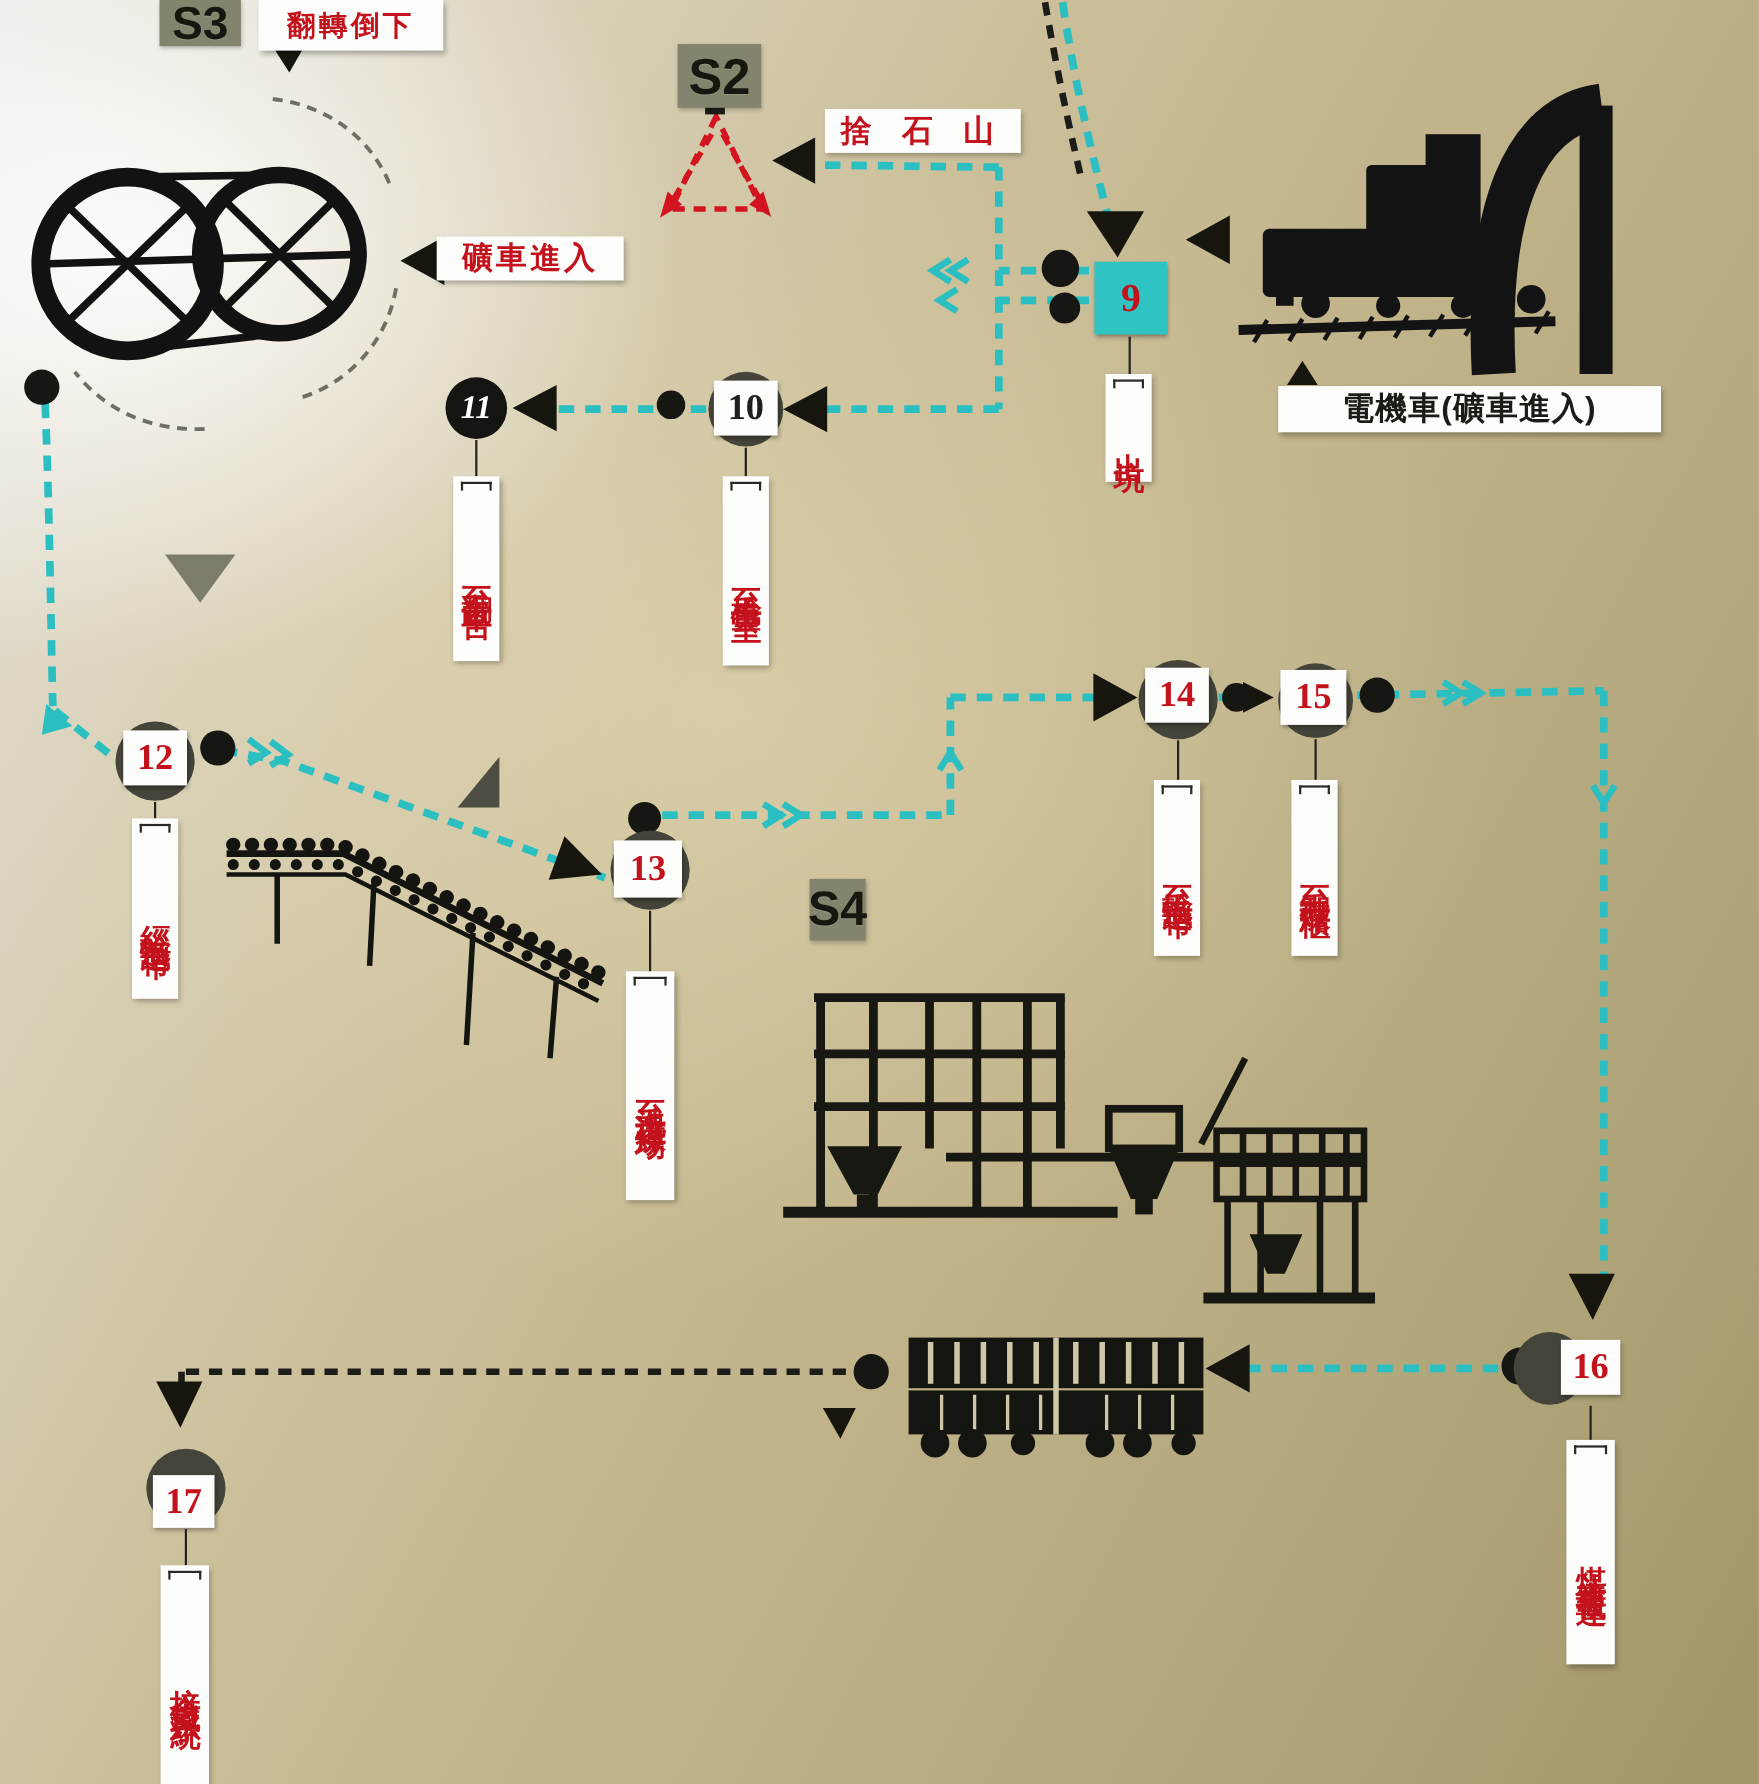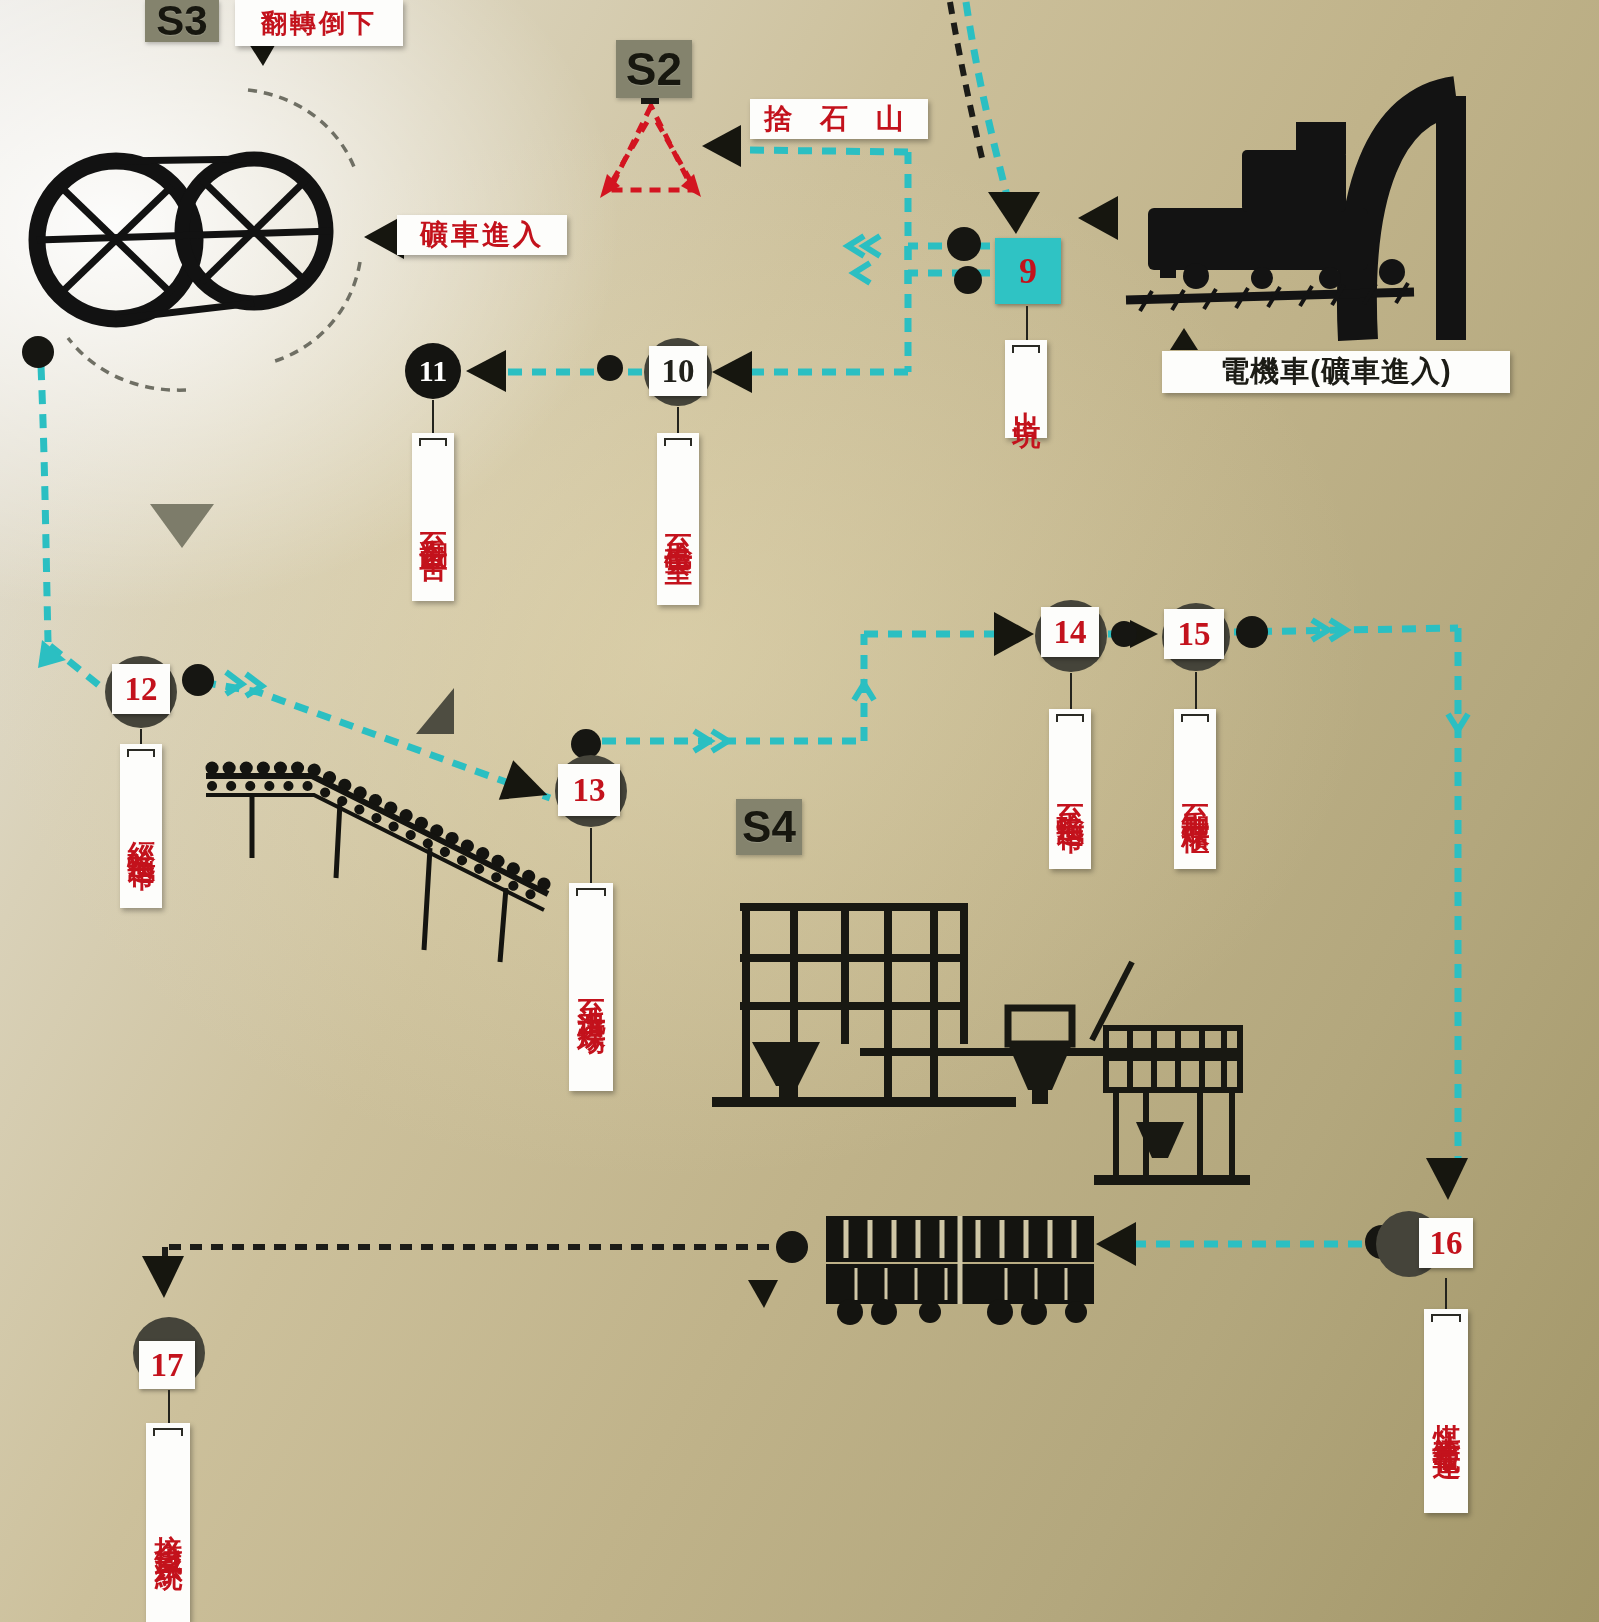--- a/index.html
+++ b/index.html
@@ -14,21 +14,21 @@
   svg.layer{position:absolute;left:0;top:0;}
   .sbox{position:absolute;background:#84836d;color:#17170f;font-weight:bold;
     font-size:42px;display:flex;align-items:center;justify-content:center;
     text-shadow:0 1px 0 rgba(255,255,255,0.15);box-shadow:1px 2px 4px rgba(0,0,0,0.25);}
   .numbox{position:absolute;background:#fdfdfb;color:#c3121c;font-weight:bold;
     font-family:"Liberation Serif",serif;font-size:33px;display:flex;align-items:center;
     justify-content:center;box-shadow:1px 2px 4px rgba(0,0,0,0.35);}
   .numbox.dark{color:#20201a;}
   .circlenum{position:absolute;background:#141411;color:#ffffff;border-radius:50%;
     font-family:"Liberation Serif",serif;font-weight:bold;font-size:30px;
-    display:flex;align-items:center;justify-content:center;}
+    display:flex;align-items:center;justify-content:center;font-style:italic;}
   .node9{background:#2fc3c4;color:#c3121c;}
   .vlabel{position:absolute;background:#fdfdfb;color:#c3121c;font-weight:bold;
     font-size:28px;width:42px;writing-mode:vertical-rl;text-orientation:upright;
     letter-spacing:7px;display:flex;align-items:center;justify-content:center;
     text-align:center;box-shadow:2px 3px 5px rgba(0,0,0,0.3);
     padding-top:14px;box-sizing:border-box;}
   .vlabel::before{content:"";position:absolute;top:5px;left:7px;right:7px;height:6px;
     border:2px solid #2a2a24;border-bottom:none;}
   .hlabel{position:absolute;background:#fdfdfb;color:#c3121c;font-weight:bold;
     font-size:28px;display:flex;align-items:center;justify-content:center;
@@ -233,21 +233,21 @@
     <circle cx="591" cy="791" r="36"></circle>
         <circle cx="1071" cy="636" r="36"></circle>
     <circle cx="1196" cy="637" r="34"></circle>
         <circle cx="1409" cy="1244" r="33"></circle>
     <circle cx="169" cy="1353" r="36"></circle>
   </g>
 </svg>
 
 <div class="sbox" style="left:145px;top:0;width:74px;height:42px">S3</div>
 <div class="sbox" style="left:616px;top:40px;width:76px;height:58px;font-size:46px">S2</div>
-<div class="sbox" style="left:736px;top:799px;width:66px;height:56px;font-size:44px">S4</div>
+<div class="sbox" style="left:736px;top:799px;width:51px;height:56px;font-size:44px">S4</div>
 
 <div class="numbox node9" style="left:995px;top:238px;width:66px;height:66px;font-size:36px">9</div>
 <div class="numbox dark" style="left:649px;top:346px;width:58px;height:50px">10</div>
 <div class="circlenum" style="left:405px;top:343px;width:56px;height:56px">11</div>
 <div class="numbox" style="left:112px;top:664px;width:58px;height:50px">12</div>
 <div class="numbox" style="left:558px;top:764px;width:62px;height:52px">13</div>
 <div class="numbox" style="left:1041px;top:607px;width:58px;height:50px">14</div>
 <div class="numbox" style="left:1164px;top:609px;width:60px;height:50px">15</div>
 <div class="numbox" style="left:1419px;top:1218px;width:54px;height:50px">16</div>
 <div class="numbox" style="left:139px;top:1341px;width:56px;height:48px">17</div>

